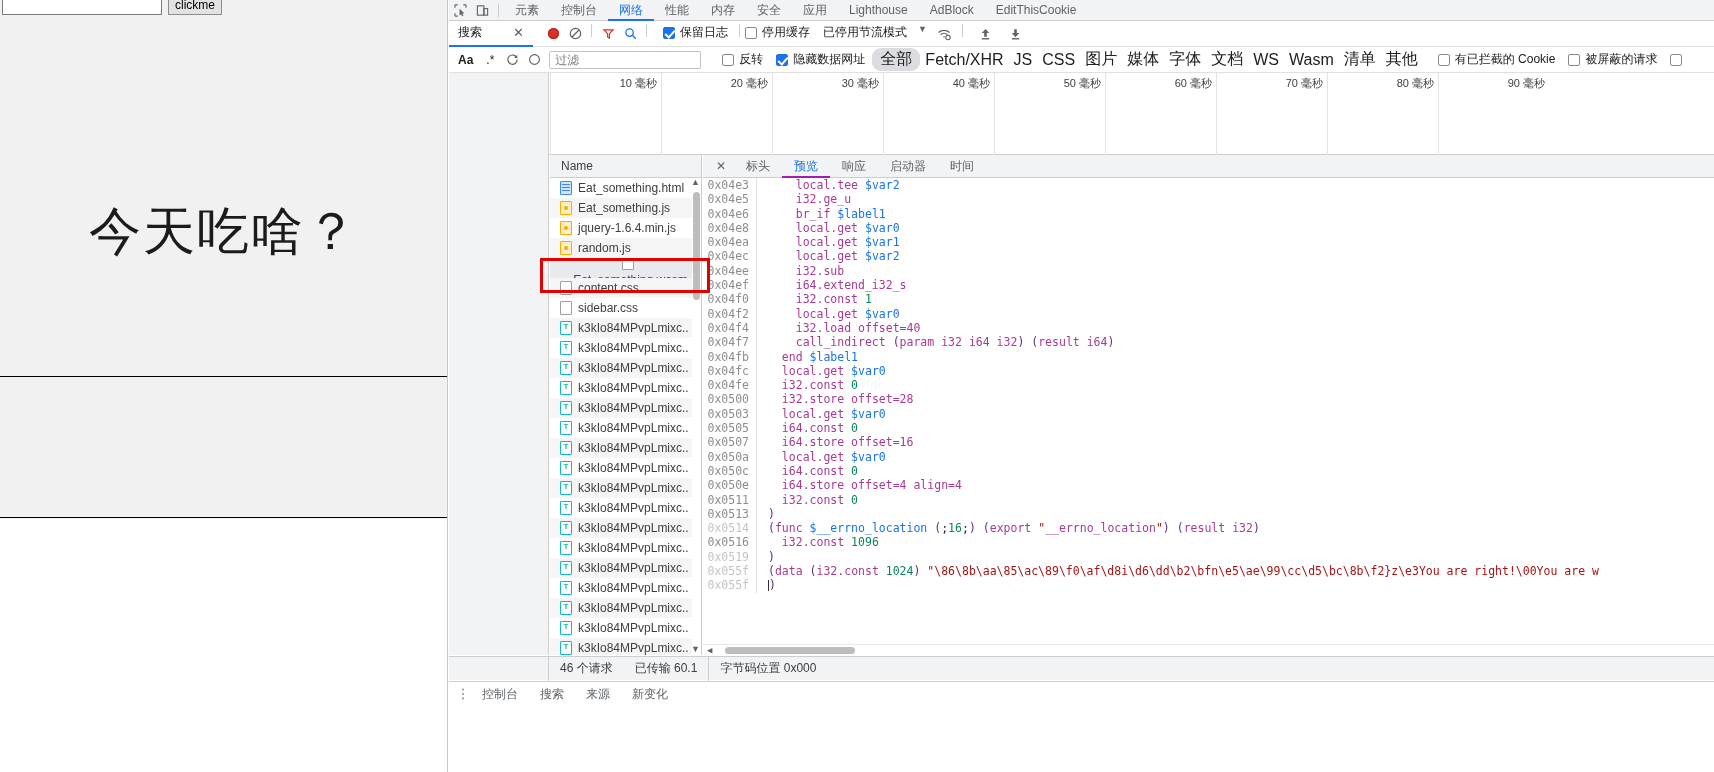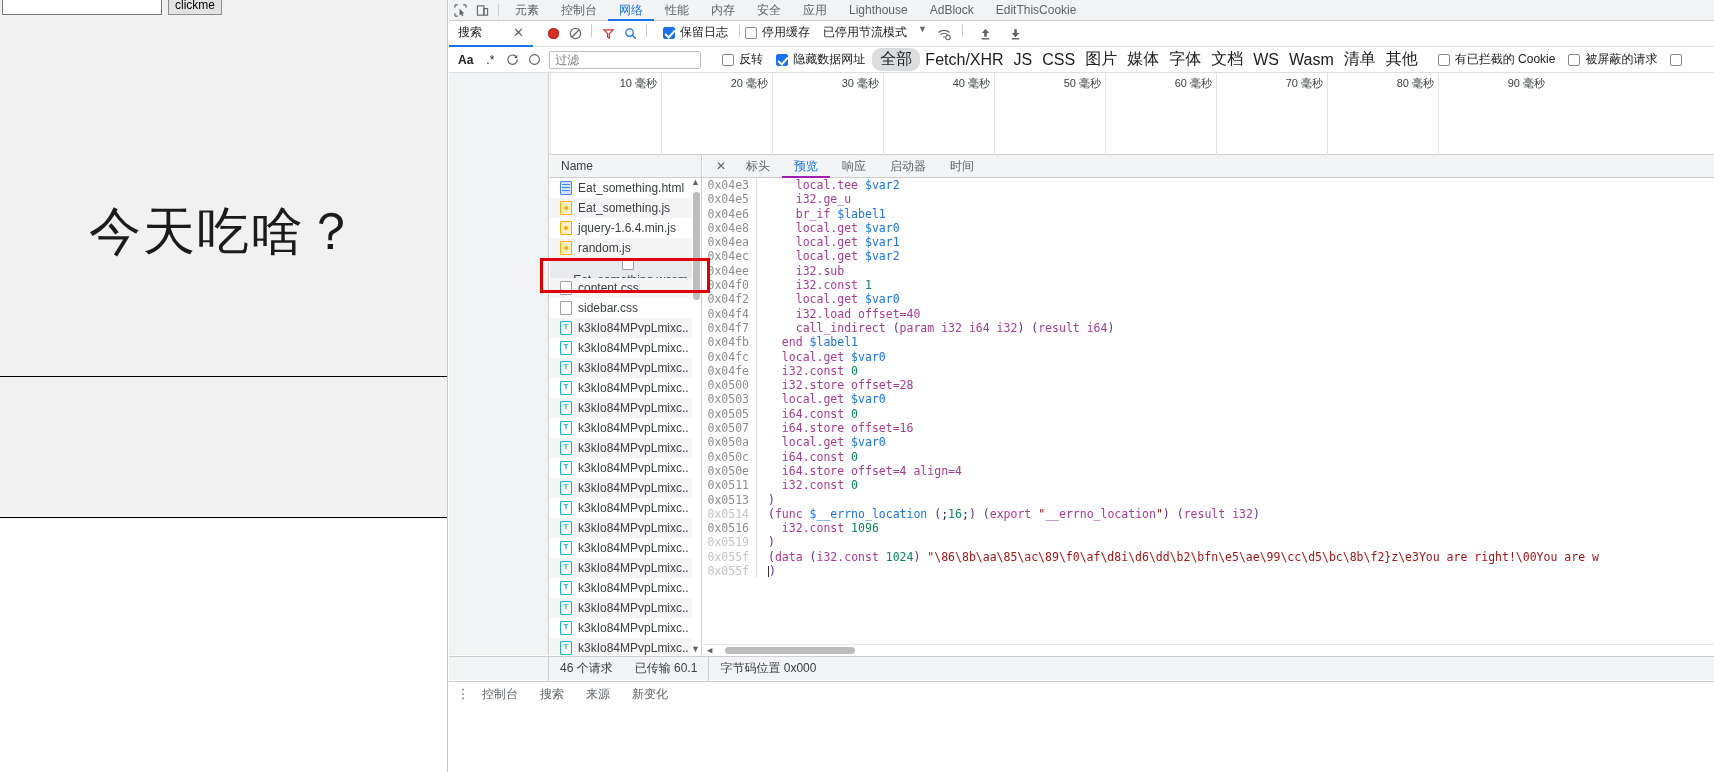--- a/index.html
+++ b/index.html
@@ -563,20 +563,21 @@
       </div>
       <div class="code">
         <div id="code-lines">
             <div class="cl"><div class="gut">0x04e3</div><div class="src">    <span class="k-op">local.tee</span><span class="k-txt"> </span><span class="k-var">$var2</span></div></div>
             <div class="cl"><div class="gut">0x04e5</div><div class="src">    <span class="k-op">i32.ge_u</span></div></div>
             <div class="cl"><div class="gut">0x04e6</div><div class="src">    <span class="k-op">br_if</span><span class="k-txt"> </span><span class="k-var">$label1</span></div></div>
             <div class="cl"><div class="gut">0x04e8</div><div class="src">    <span class="k-op">local.get</span><span class="k-txt"> </span><span class="k-var">$var0</span></div></div>
             <div class="cl"><div class="gut">0x04ea</div><div class="src">    <span class="k-op">local.get</span><span class="k-txt"> </span><span class="k-var">$var1</span></div></div>
             <div class="cl"><div class="gut">0x04ec</div><div class="src">    <span class="k-op">local.get</span><span class="k-txt"> </span><span class="k-var">$var2</span></div></div>
             <div class="cl"><div class="gut">0x04ee</div><div class="src">    <span class="k-op">i32.sub</span></div></div>
+            <div class="cl"><div class="gut">0x04ef</div><div class="src">    <span class="k-op">i64.extend_i32_s</span></div></div>
             <div class="cl"><div class="gut">0x04f0</div><div class="src">    <span class="k-op">i32.const</span><span class="k-txt"> </span><span class="k-num">1</span></div></div>
             <div class="cl"><div class="gut">0x04f2</div><div class="src">    <span class="k-op">local.get</span><span class="k-txt"> </span><span class="k-var">$var0</span></div></div>
             <div class="cl"><div class="gut">0x04f4</div><div class="src">    <span class="k-op">i32.load</span><span class="k-txt"> </span><span class="k-op">offset=40</span></div></div>
             <div class="cl"><div class="gut">0x04f7</div><div class="src">    <span class="k-op">call_indirect</span><span class="k-txt"> </span><span class="k-pl">(</span><span class="k-op">param</span><span class="k-txt"> </span><span class="k-op">i32</span><span class="k-txt"> </span><span class="k-op">i64</span><span class="k-txt"> </span><span class="k-op">i32</span><span class="k-pl">)</span><span class="k-txt"> </span><span class="k-pl">(</span><span class="k-op">result</span><span class="k-txt"> </span><span class="k-op">i64</span><span class="k-pl">)</span></div></div>
             <div class="cl"><div class="gut">0x04fb</div><div class="src">  <span class="k-op">end</span><span class="k-txt"> </span><span class="k-var">$label1</span></div></div>
             <div class="cl"><div class="gut">0x04fc</div><div class="src">  <span class="k-op">local.get</span><span class="k-txt"> </span><span class="k-var">$var0</span></div></div>
             <div class="cl"><div class="gut">0x04fe</div><div class="src">  <span class="k-op">i32.const</span><span class="k-txt"> </span><span class="k-num">0</span></div></div>
             <div class="cl"><div class="gut">0x0500</div><div class="src">  <span class="k-op">i32.store</span><span class="k-txt"> </span><span class="k-op">offset=28</span></div></div>
             <div class="cl"><div class="gut">0x0503</div><div class="src">  <span class="k-op">local.get</span><span class="k-txt"> </span><span class="k-var">$var0</span></div></div>
             <div class="cl"><div class="gut">0x0505</div><div class="src">  <span class="k-op">i64.const</span><span class="k-txt"> </span><span class="k-num">0</span></div></div>

